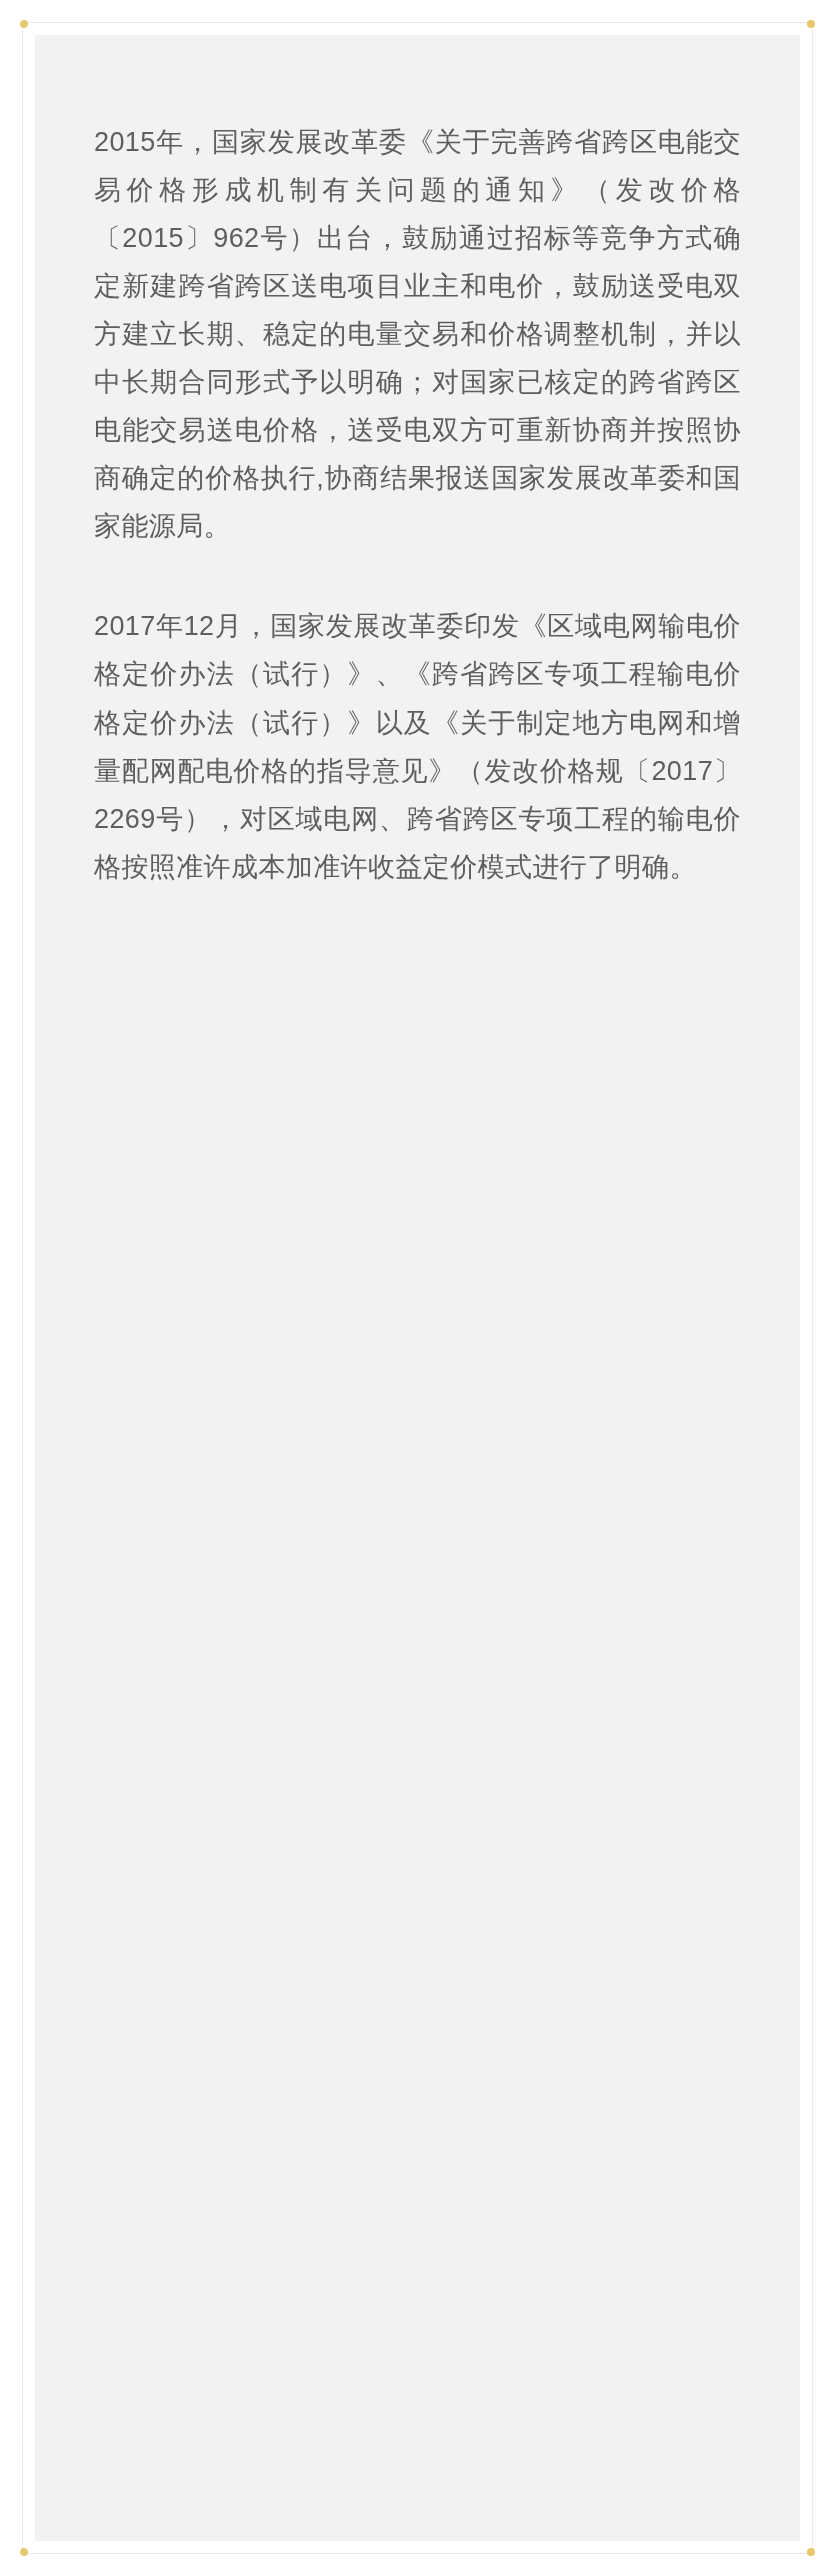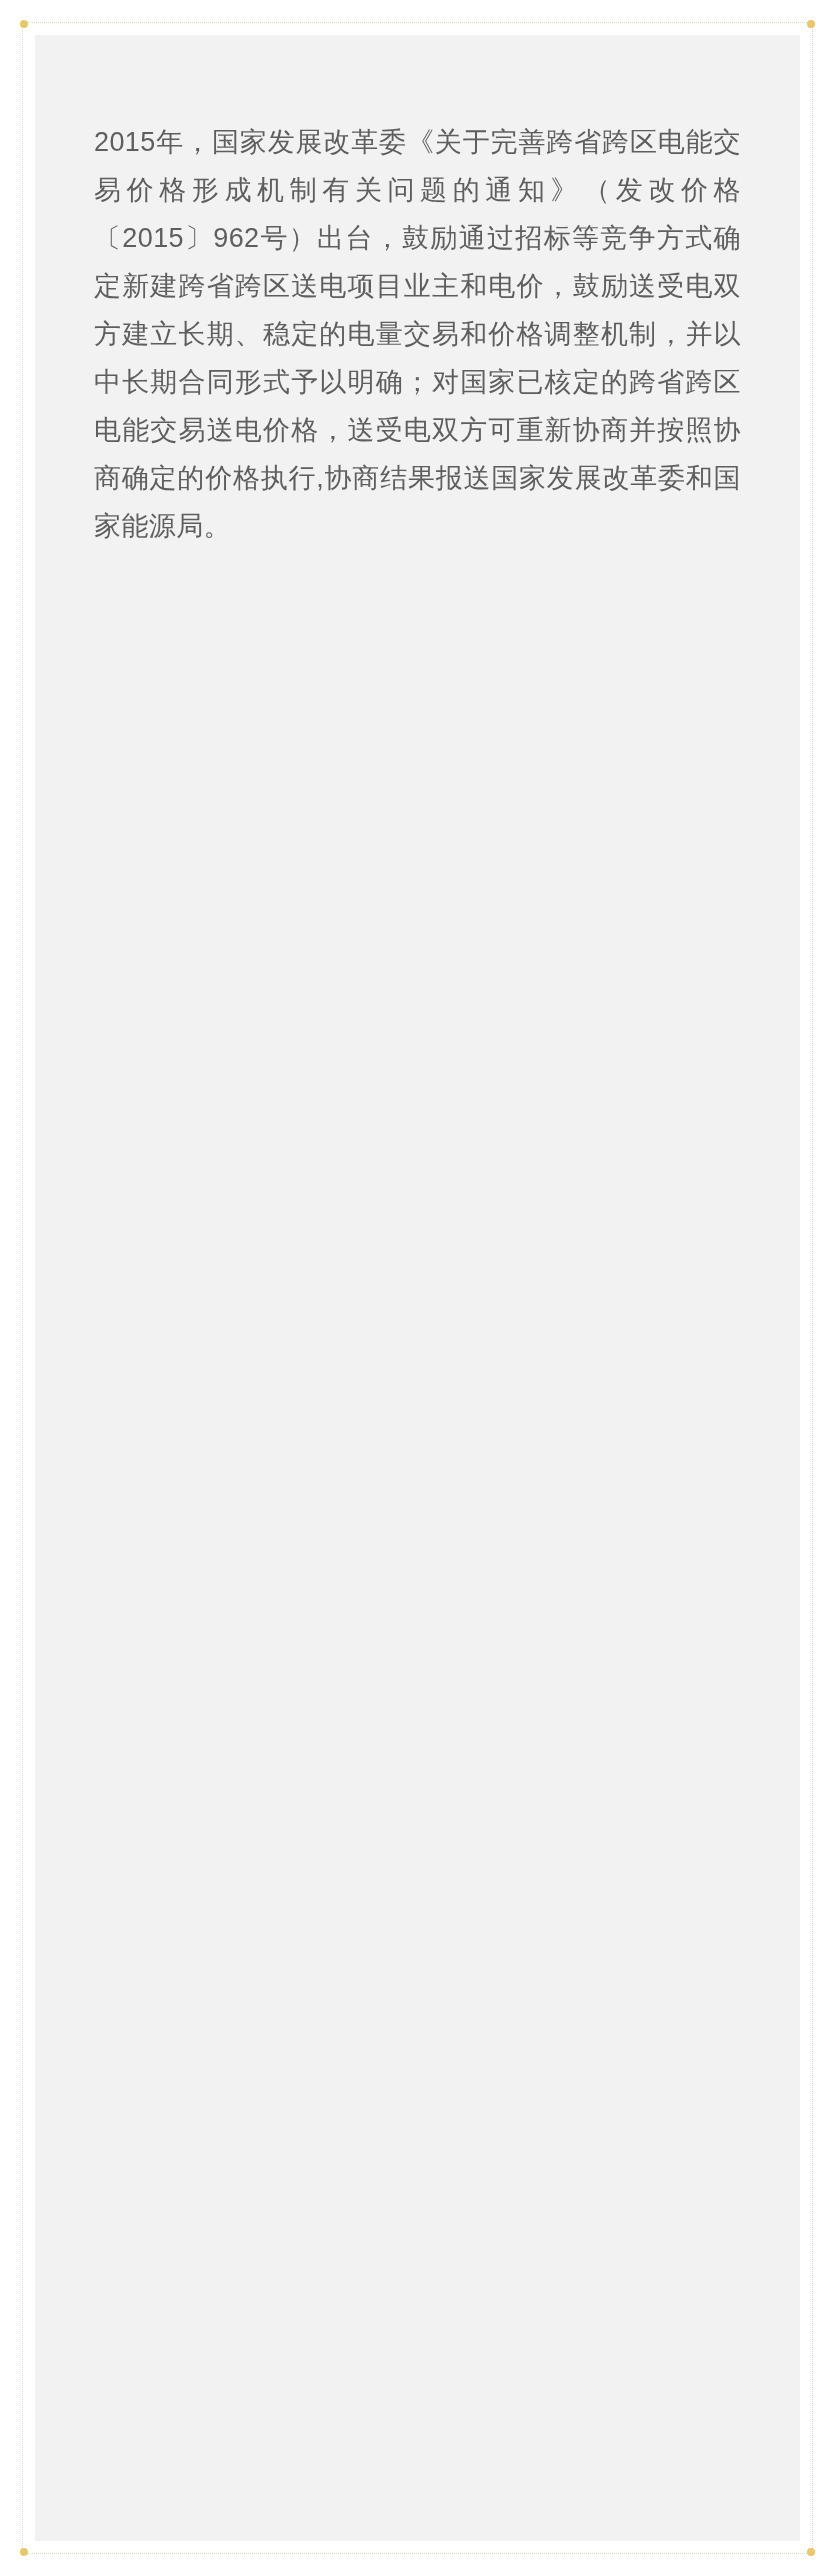--- a/index.html
+++ b/index.html
@@ -82,17 +82,18 @@
   <div class="frame">
     <span class="corner-dot tl"></span>
     <span class="corner-dot tr"></span>
     <span class="corner-dot bl"></span>
     <span class="corner-dot br"></span>
   </div>
 
   <div class="content-card">
     <div class="body-text">
       <p>2015年，国家发展改革委《关于完善跨省跨区电能交易价格形成机制有关问题的通知》（发改价格〔2015〕962号）出台，鼓励通过招标等竞争方式确定新建跨省跨区送电项目业主和电价，鼓励送受电双方建立长期、稳定的电量交易和价格调整机制，并以中长期合同形式予以明确；对国家已核定的跨省跨区电能交易送电价格，送受电双方可重新协商并按照协商确定的价格执行,协商结果报送国家发展改革委和国家能源局。</p>
+      <p>2017年12月，国家发展改革委印发《区域电网输电价格定价办法（试行）》、《跨省跨区专项工程输电价格定价办法（试行）》以及《关于制定地方电网和增量配网配电价格的指导意见》（发改价格规〔2017〕2269号），对区域电网、跨省跨区专项工程的输电价格按照准许成本加准许收益定价模式进行了明确。</p>
     </div>
   </div>
 
 </div>
 
 
 </body></html>

